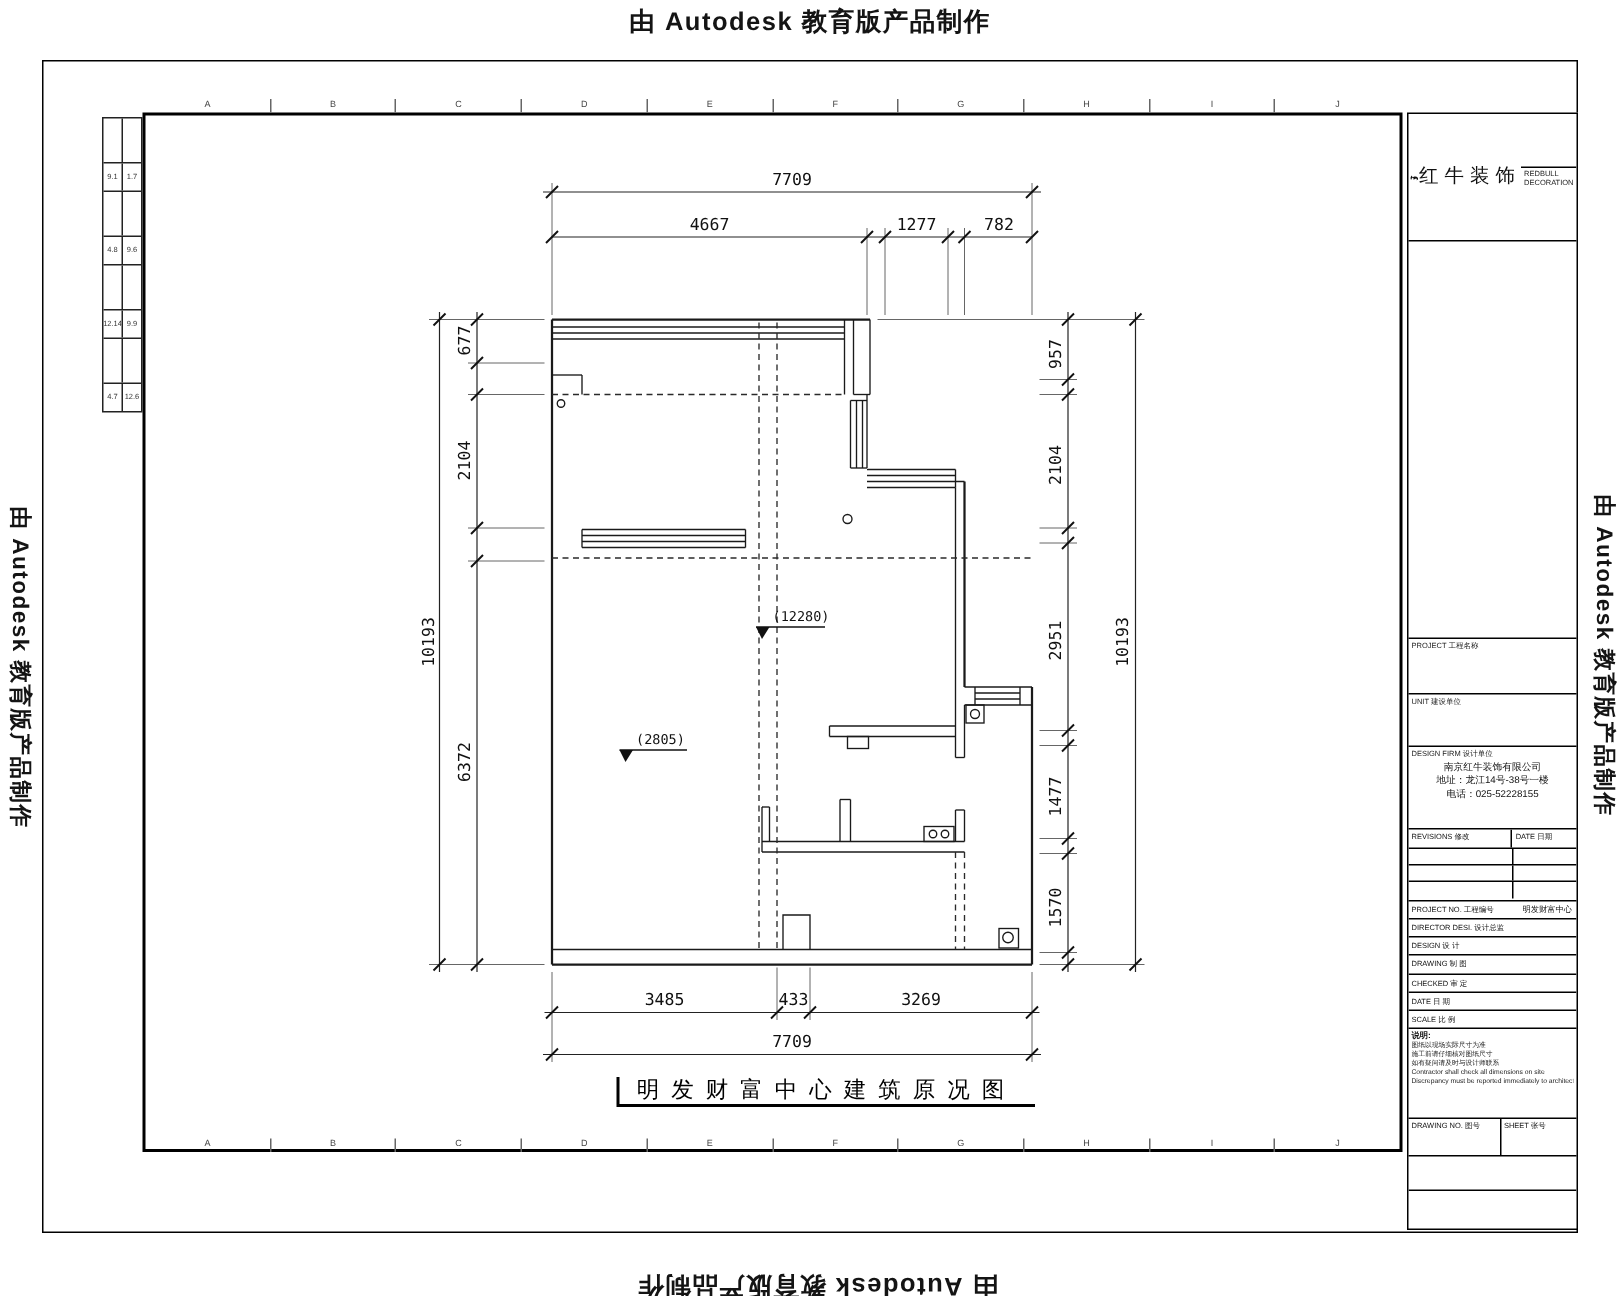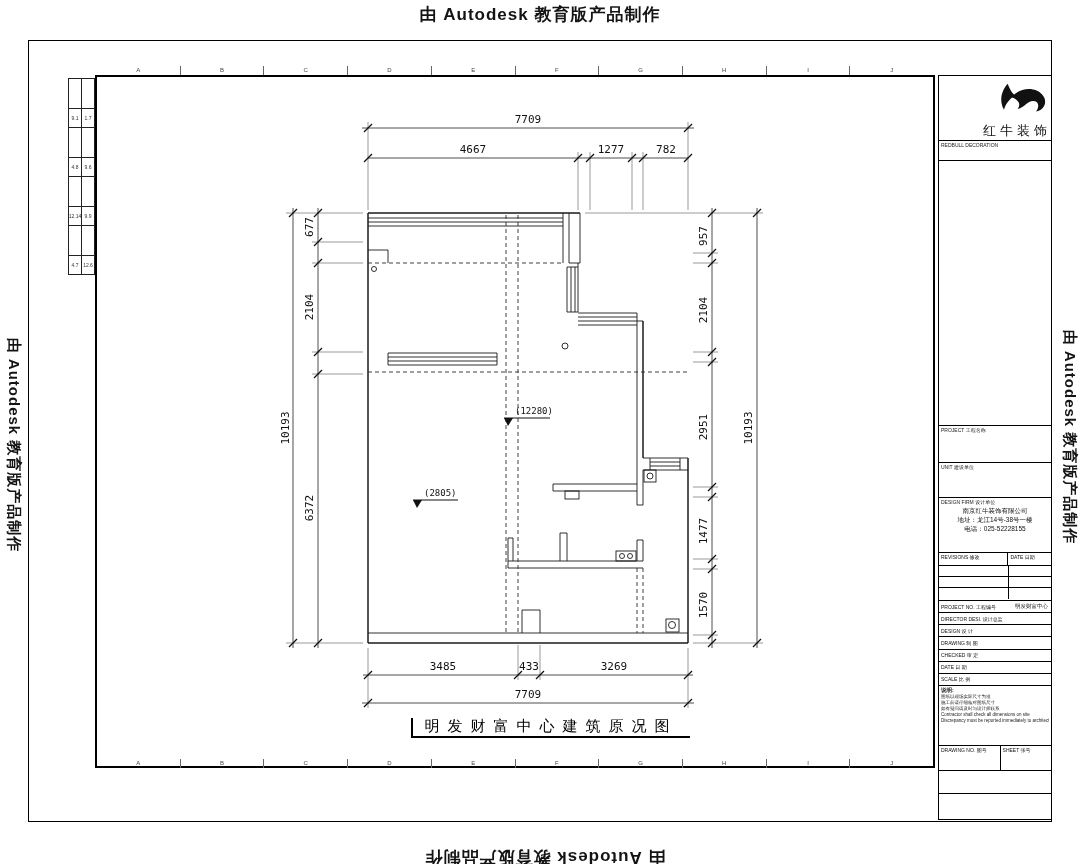--- a/index.html
+++ b/index.html
@@ -24,21 +24,21 @@
   .mini-table{position:absolute;left:68px;top:78px;width:27px;border:1px solid #222;box-sizing:border-box;}
   .mt-row{display:flex;border-bottom:1px solid #222;}
   .mt-row:last-child{border-bottom:none;}
   .mt-cell{flex:1;border-right:1px solid #222;font-size:5px;color:#333;display:flex;align-items:center;justify-content:center;overflow:hidden;}
   .mt-cell:last-child{border-right:none;}
   .mt-tall{height:29px;}
   .mt-short{height:18px;}
   
   .title-block{position:absolute;left:938px;top:75px;width:114px;height:745px;border:1px solid #000;box-sizing:border-box;background:#fff;}
   .tb-sec{border-bottom:1px solid #000;box-sizing:border-box;position:relative;overflow:hidden;}
-  .tb-logo{height:85px;display:flex;flex-direction:column;align-items:flex-end;}
+  .tb-logo{height:85px;display:flex;flex-direction:row;align-items:center;}
   .tb-logo svg{margin-top:2px;}
   .tb-name{font-size:13px;letter-spacing:4px;white-space:nowrap;margin-top:-2px;}
   .tb-sub{font-size:5px;color:#222;border-top:1px solid #000;width:100%;text-align:left;padding:1px 2px;box-sizing:border-box;}
   .tb-empty{height:265px;}
   .tb-field1{height:37px;}
   .tb-field2{height:35px;}
   .tb-firm{height:55px;}
   .tb-label{font-size:5px;color:#222;padding:1px 2px;}
   .tb-firm-lines{text-align:center;font-size:6.5px;line-height:9px;color:#111;}
   .tb-rev{height:48px;}

